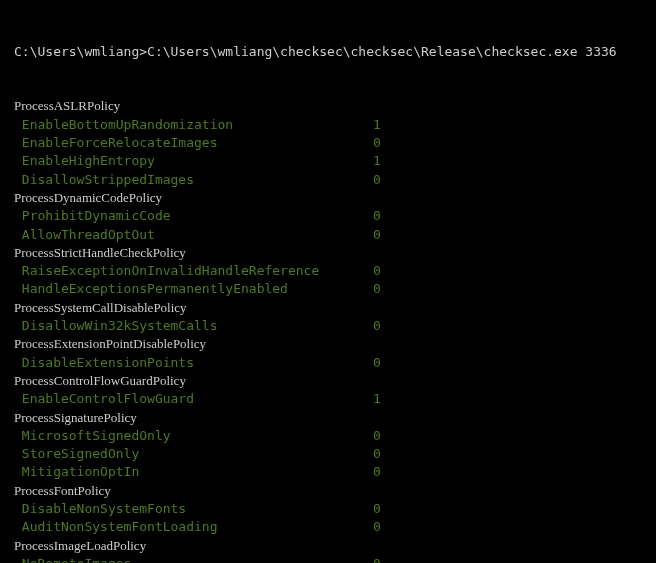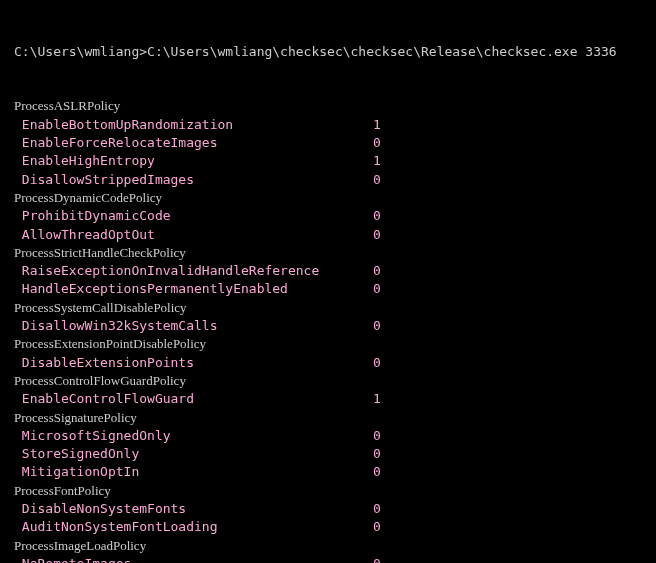--- a/index.html
+++ b/index.html
@@ -41,21 +41,21 @@
     white-space: pre;
   }
   .prompt-line {
     color: #cccccc;
   }
   .policy-header {
     color: #cccccc;
     font-family: Liberation Serif, serif;
   }
   .policy-item {
-    color: #f9a8d4;
+    color: #4d7c0f;
   }
   
   .colgrid {
     display: inline-block;
     width: 359px;
     white-space: pre;
     overflow: hidden;
     vertical-align: top;
   }
 </style>

